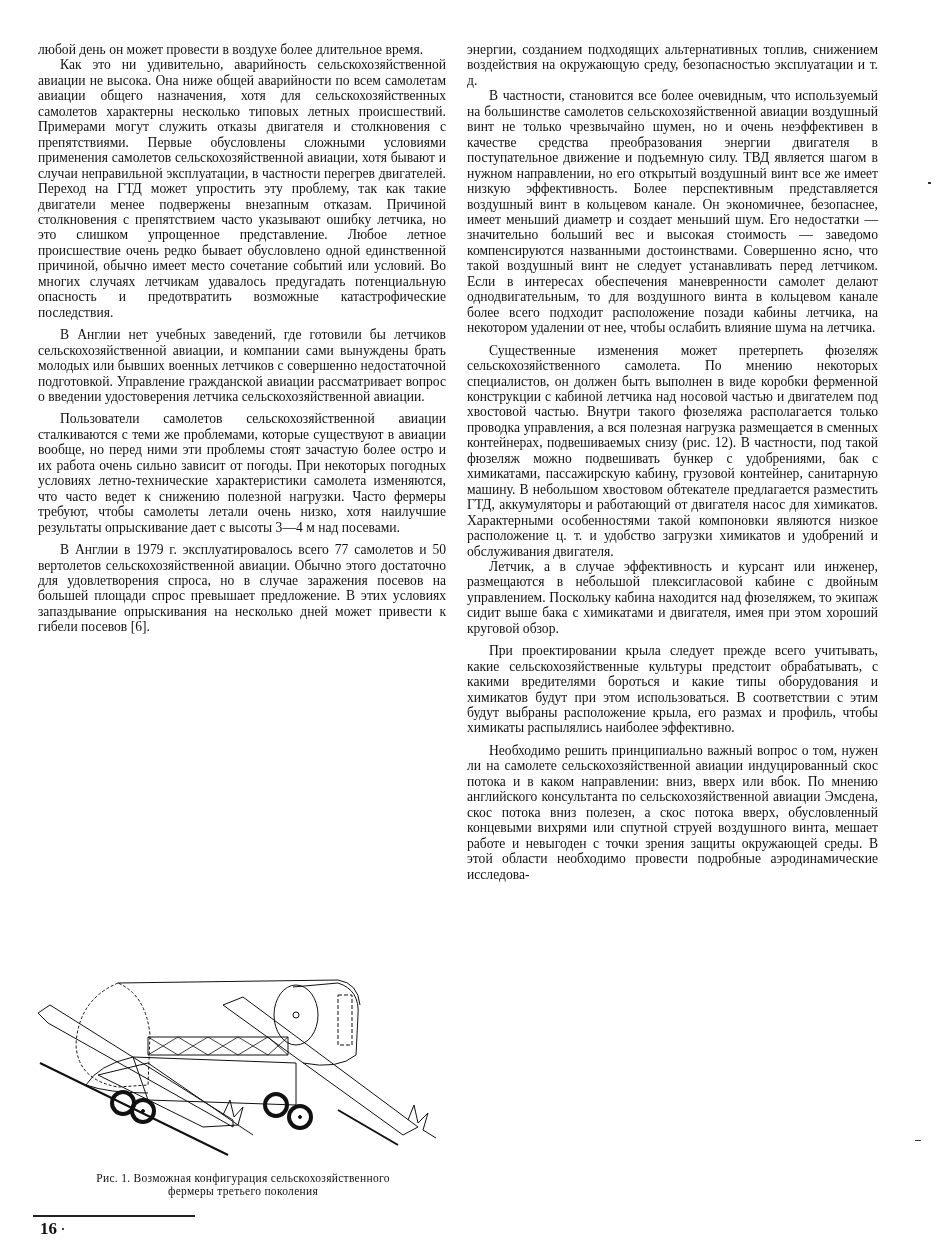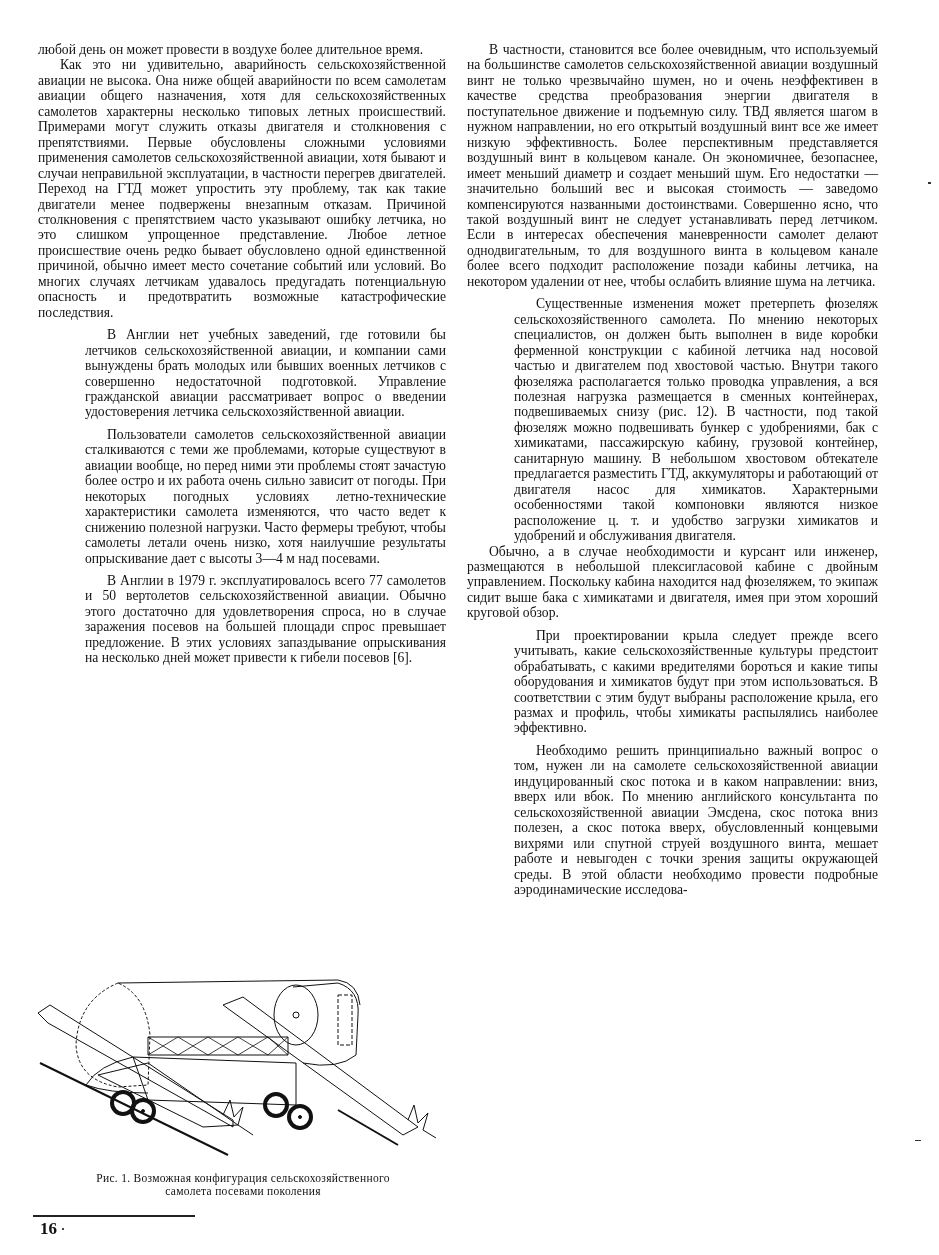--- a/index.html
+++ b/index.html
@@ -10,21 +10,21 @@
     font-family: "Liberation Serif", "DejaVu Serif", serif;
     font-size: 13.6px;
     line-height: 15.45px;
     text-align: justify;
     hyphens: manual;
   }
   .col-left { left: 38px; top: 42px; width: 408px; }
   .col-right { left: 467px; top: 42px; width: 411px; }
   .col p { margin: 0; text-indent: 22px; }
   .col p.cont { text-indent: 0; }
-  .col p.gap { margin-top: 7px; margin-left: 47px; }
+  .col p.gap { margin-top: 7px; }
   .figure {
     position: absolute; left: 38px; top: 975px; width: 420px; height: 235px;
   }
   .figure svg { position: absolute; left: 0; top: 0; }
   .caption {
     position: absolute; left: 38px; top: 1172px; width: 410px;
     font-family: "Liberation Serif", "DejaVu Serif", serif;
     font-size: 11.5px; line-height: 13px; text-align: center; letter-spacing: 0.3px;
   }
   .footer-rule { position: absolute; left: 33px; top: 1215px; width: 162px; height: 2px; background: #222; }
@@ -42,23 +42,24 @@
 
   <div class="col col-left">
     <p class="cont">любой день он может провести в воздухе более длительное время.</p>
     <p>Как это ни удивительно, аварийность сельскохозяйственной авиации не высока. Она ниже общей аварийности по всем самолетам авиации общего назначения, хотя для сельскохозяйственных самолетов характерны несколько типовых летных происшествий. Примерами могут служить отказы двигателя и столкновения с препятствиями. Первые обусловлены сложными условиями применения самолетов сельскохозяйственной авиации, хотя бывают и случаи неправильной эксплуатации, в частности перегрев двигателей. Переход на ГТД может упростить эту проблему, так как такие двигатели менее подвержены внезапным отказам. Причиной столкновения с препятствием часто указывают ошибку летчика, но это слишком упрощенное представление. Любое летное происшествие очень редко бывает обусловлено одной единственной причиной, обычно имеет место сочетание событий или условий. Во многих случаях летчикам удавалось предугадать потенциальную опасность и предотвратить возможные катастрофические последствия.</p>
     <p class="gap">В Англии нет учебных заведений, где готовили бы летчиков сельскохозяйственной авиации, и компании сами вынуждены брать молодых или бывших военных летчиков с совершенно недостаточной подготовкой. Управление гражданской авиации рассматривает вопрос о введении удостоверения летчика сельскохозяйственной авиации.</p>
     <p class="gap">Пользователи самолетов сельскохозяйственной авиации сталкиваются с теми же проблемами, которые существуют в авиации вообще, но перед ними эти проблемы стоят зачастую более остро и их работа очень сильно зависит от погоды. При некоторых погодных условиях летно-технические характеристики самолета изменяются, что часто ведет к снижению полезной нагрузки. Часто фермеры требуют, чтобы самолеты летали очень низко, хотя наилучшие результаты опрыскивание дает с высоты 3—4 м над посевами.</p>
     <p class="gap">В Англии в 1979 г. эксплуатировалось всего 77 самолетов и 50 вертолетов сельскохозяйственной авиации. Обычно этого достаточно для удовлетворения спроса, но в случае заражения посевов на большей площади спрос превышает предложение. В этих условиях запаздывание опрыскивания на несколько дней может привести к гибели посевов [6].</p>
   </div>
 
   <div class="col col-right">
+    <p class="cont">энергии, созданием подходящих альтернативных топлив, снижением воздействия на окружающую среду, безопасностью эксплуатации и т. д.</p>
     <p>В частности, становится все более очевидным, что используемый на большинстве самолетов сельскохозяйственной авиации воздушный винт не только чрезвычайно шумен, но и очень неэффективен в качестве средства преобразования энергии двигателя в поступательное движение и подъемную силу. ТВД является шагом в нужном направлении, но его открытый воздушный винт все же имеет низкую эффективность. Более перспективным представляется воздушный винт в кольцевом канале. Он экономичнее, безопаснее, имеет меньший диаметр и создает меньший шум. Его недостатки — значительно больший вес и высокая стоимость — заведомо компенсируются названными достоинствами. Совершенно ясно, что такой воздушный винт не следует устанавливать перед летчиком. Если в интересах обеспечения маневренности самолет делают однодвигательным, то для воздушного винта в кольцевом канале более всего подходит расположение позади кабины летчика, на некотором удалении от нее, чтобы ослабить влияние шума на летчика.</p>
     <p class="gap">Существенные изменения может претерпеть фюзеляж сельскохозяйственного самолета. По мнению некоторых специалистов, он должен быть выполнен в виде коробки ферменной конструкции с кабиной летчика над носовой частью и двигателем под хвостовой частью. Внутри такого фюзеляжа располагается только проводка управления, а вся полезная нагрузка размещается в сменных контейнерах, подвешиваемых снизу (рис. 12). В частности, под такой фюзеляж можно подвешивать бункер с удобрениями, бак с химикатами, пассажирскую кабину, грузовой контейнер, санитарную машину. В небольшом хвостовом обтекателе предлагается разместить ГТД, аккумуляторы и работающий от двигателя насос для химикатов. Характерными особенностями такой компоновки являются низкое расположение ц. т. и удобство загрузки химикатов и удобрений и обслуживания двигателя.</p>
-    <p>Обычно, а в случае необходимости и курсант или инженер, размещаются в небольшой плексигласовой кабине с двойным управлением. Поскольку кабина находится над фюзеляжем, то экипаж сидит выше бака с химикатами и двигателя, имея при этом хороший круговой обзор.</p>
+    <p>Летчик, а в случае эффективность и курсант или инженер, размещаются в небольшой плексигласовой кабине с двойным управлением. Поскольку кабина находится над фюзеляжем, то экипаж сидит выше бака с химикатами и двигателя, имея при этом хороший круговой обзор.</p>
     <p class="gap">При проектировании крыла следует прежде всего учитывать, какие сельскохозяйственные культуры предстоит обрабатывать, с какими вредителями бороться и какие типы оборудования и химикатов будут при этом использоваться. В соответствии с этим будут выбраны расположение крыла, его размах и профиль, чтобы химикаты распылялись наиболее эффективно.</p>
     <p class="gap">Необходимо решить принципиально важный вопрос о том, нужен ли на самолете сельскохозяйственной авиации индуцированный скос потока и в каком направлении: вниз, вверх или вбок. По мнению английского консультанта по сельскохозяйственной авиации Эмсдена, скос потока вниз полезен, а скос потока вверх, обусловленный концевыми вихрями или спутной струей воздушного винта, мешает работе и невыгоден с точки зрения защиты окружающей среды. В этой области необходимо провести подробные аэродинамические исследова-</p>
   </div>
 
   <div class="figure">
     <svg width="420" height="200" viewBox="0 0 420 200" fill="none" stroke="#111" stroke-width="1">
 
       <path d="M80 8 Q40 25 38 70 Q40 105 80 112 L110 110 L112 60 Q108 20 80 8 Z" stroke-dasharray="3 2"></path>
 
       <path d="M80 8 L300 5 Q320 8 322 30"></path>
@@ -90,21 +91,21 @@
       <circle cx="105" cy="136" r="11" stroke-width="4"></circle>
       <circle cx="238" cy="130" r="11" stroke-width="4"></circle>
       <circle cx="262" cy="142" r="11" stroke-width="4"></circle>
       <circle cx="105" cy="136" r="1.5" fill="#111"></circle>
       <circle cx="262" cy="142" r="1.5" fill="#111"></circle>
     </svg>
   </div>
 
   <div class="caption">
     <div>Рис. 1. Возможная конфигурация сельскохозяйственного</div>
-    <div>самолета посевами поколения</div>
+    <div>фермеры третьего поколения</div>
   </div>
 
   <div class="footer-rule"></div>
   <div class="page-number">16</div>
   <div class="page-tick"></div>
 
   <div class="margin-mark" style="left:928px;top:182px;"></div>
   <div class="margin-mark" style="left:915px;top:1140px;width:6px;height:1px;"></div>
 </div>
 

